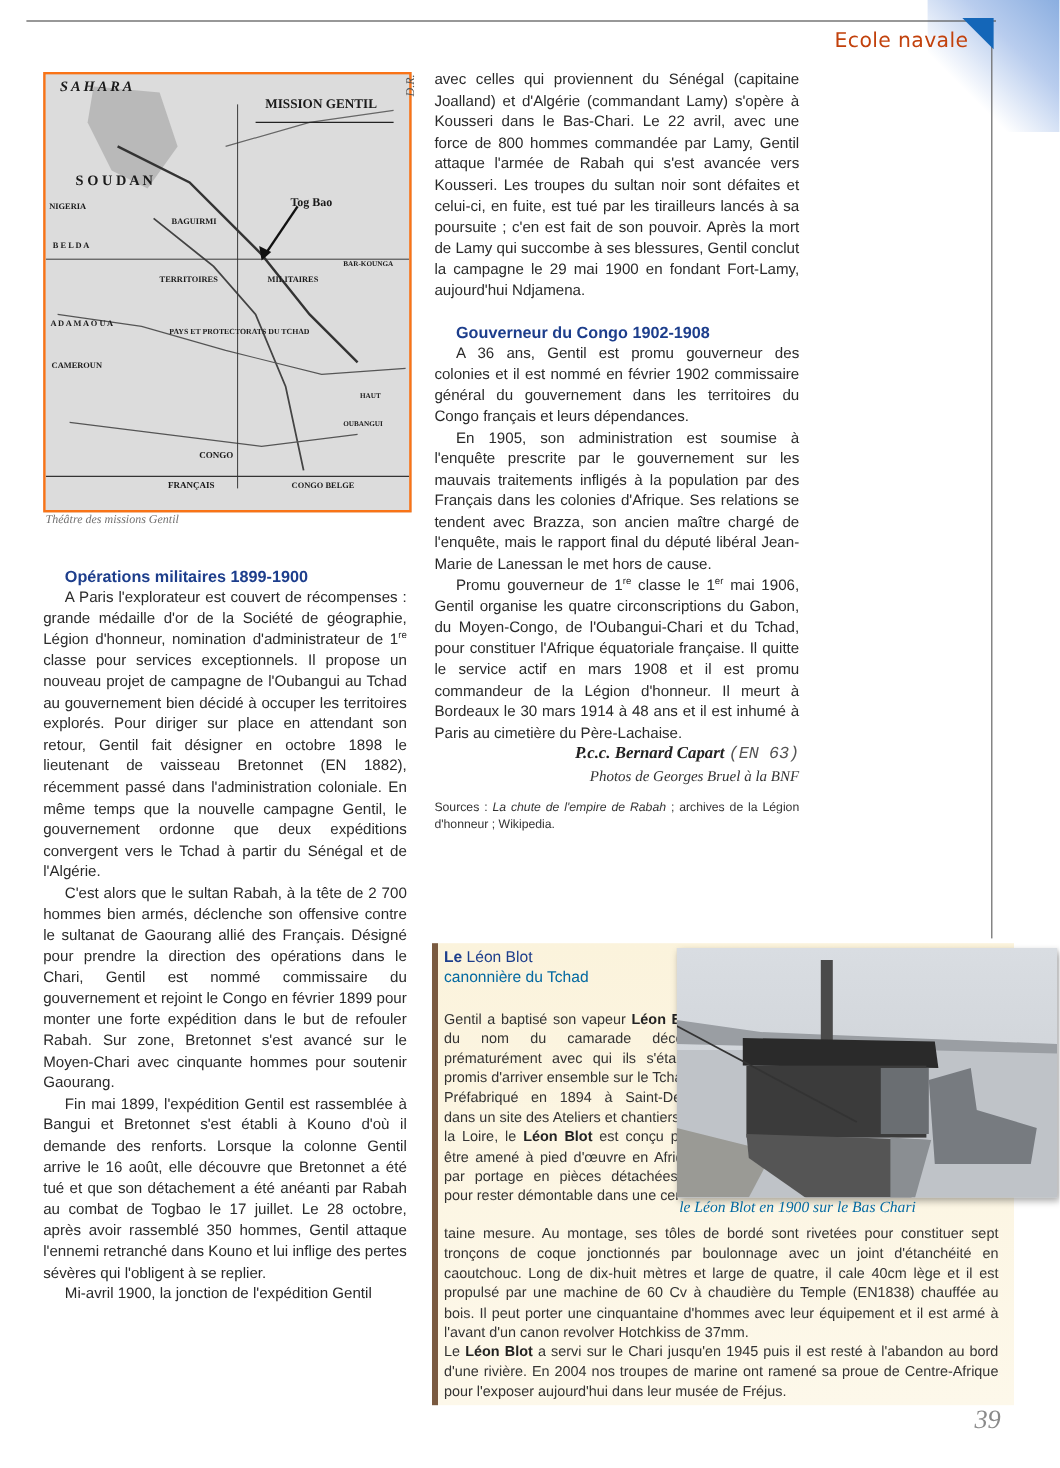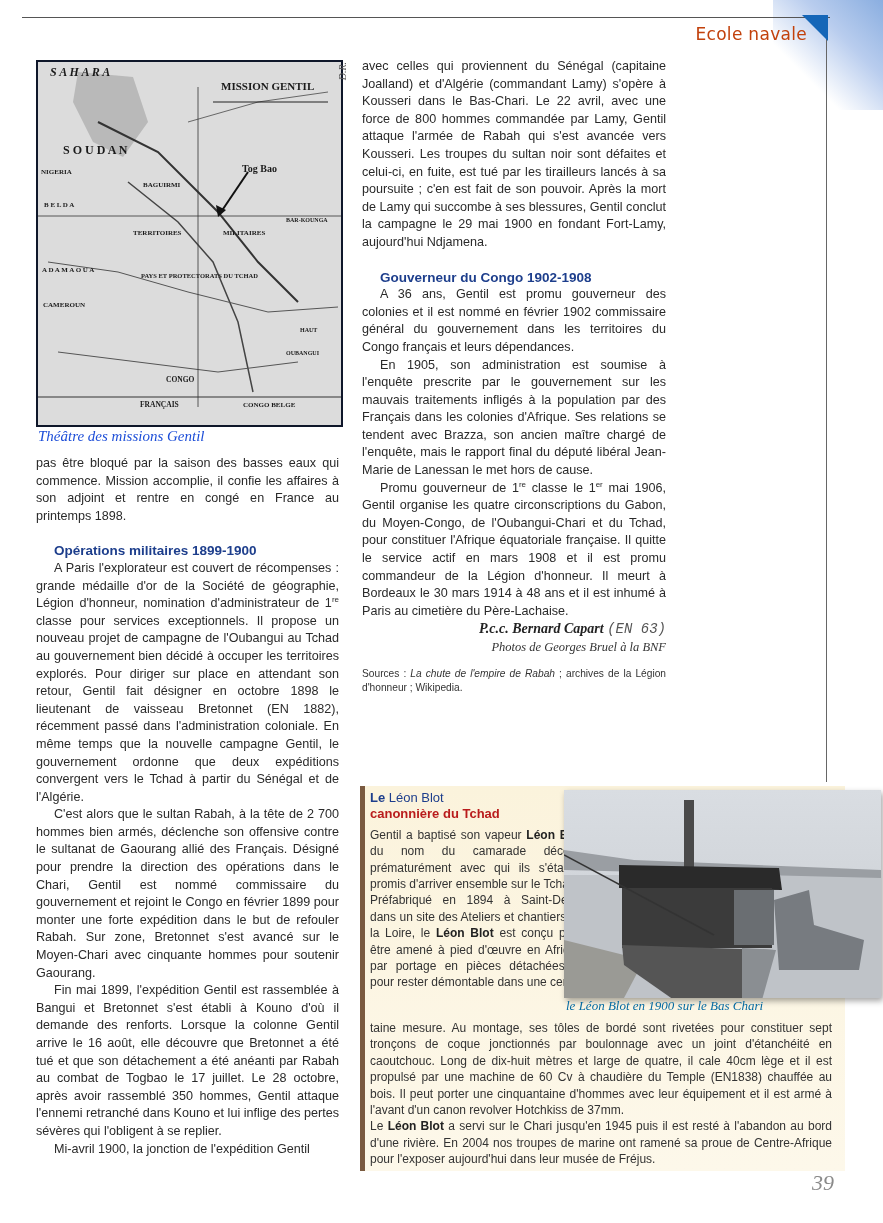--- a/index.html
+++ b/index.html
@@ -18,31 +18,31 @@
   .section-title {
     position:absolute; right:76px; top:24px;
     font-family:"DejaVu Sans", sans-serif; font-size:17px; color:#c2410c; letter-spacing:0.3px;
   }
   .corner-tri {
     position:absolute; left:802px; top:15px; width:0; height:0;
     border-top:26px solid #1466b8; border-left:26px solid transparent;
   }
   .map-frame {
     position:absolute; left:36px; top:60px; width:303px; height:363px;
-    border:2px solid #0f172a; background:#d8d8d8; overflow:hidden;
+    border:2px solid #f97316; background:#d8d8d8; overflow:hidden;
   }
   .map-frame svg { width:100%; height:100%; display:block; }
   .map-label { font-family:"Liberation Serif", serif; font-weight:bold; fill:#1a1a1a; }
   .dr-credit {
     position:absolute; left:337px; top:62px; font-family:"Liberation Serif", serif;
     font-style:italic; font-size:10px; color:#555; writing-mode:vertical-rl; transform:rotate(180deg);
   }
   .map-caption {
     position:absolute; left:38px; top:428px; font-family:"Liberation Serif", serif;
-    font-style:italic; font-size:15px; color:#1d4ed8;
+    font-style:italic; font-size:10px; color:#737373;
   }
   .col { position:absolute; font-size:12.6px; line-height:17.6px; text-align:justify; }
   .col p { margin:0; text-indent:18px; }
   .col p.noindent { text-indent:0; }
   .col-left { left:36px; top:455px; width:303px; }
   .col-mid { left:362px; top:58px; width:304px; }
   .subhead { color:#1d3e8c; font-weight:bold; font-size:13.5px; margin:0 0 1px 0; text-indent:0; }
   .gap { height:17px; }
   .sup { font-size:8px; vertical-align:super; line-height:0; }
   .signature {
@@ -60,21 +60,21 @@
     background:linear-gradient(180deg,#fbf3dc 0%,#fdf8ea 100%);
     border-left:5px solid #7a5a40;
   }
   .box-text {
     position:absolute; left:370px; top:790px; width:213px;
     font-size:12px; line-height:16.4px; color:#333; text-align:justify;
   }
   .box-text-wide { position:absolute; left:370px; top:1020px; width:462px; font-size:12px; line-height:16.4px; color:#333; text-align:justify; }
   .box-title1 { color:#1d3e8c; font-weight:bold; font-size:13px; }
   .box-title1 .plain { font-weight:normal; color:#1d3e8c; }
-  .box-title2 { color:#b91c1c; font-weight:bold; font-size:13px; margin-bottom:4px; }
+  .box-title2 { color:#0369a1; font-weight:normal; font-size:13px; margin-bottom:18px; }
   .box-text b, .box-text-wide b { color:#222; }
   .boat-photo {
     position:absolute; left:564px; top:790px; width:317px; height:208px;
     background:#cfd3d8; overflow:hidden;
     box-shadow:2px 3px 6px rgba(0,0,0,0.35);
   }
   .boat-photo svg { width:100%; height:100%; display:block; }
   .boat-caption {
     position:absolute; left:566px; top:998px; font-family:"Liberation Serif", serif;
     font-size:13px; color:#0369a1;
@@ -127,21 +127,20 @@
     <text class="map-label" x="248" y="293" font-size="6">OUBANGUI</text>
     <text class="map-label" x="128" y="320" font-size="7.5">CONGO</text>
     <text class="map-label" x="102" y="345" font-size="7.5">FRANÇAIS</text>
     <text class="map-label" x="205" y="345" font-size="7">CONGO BELGE</text>
   </svg>
 </div>
 <div class="dr-credit">D.R.</div>
 <div class="map-caption">Théâtre des missions Gentil</div>
 
 <div class="col col-left">
-  <p class="noindent">pas être bloqué par la saison des basses eaux qui commence. Mission accomplie, il confie les affaires à son adjoint et rentre en congé en France au printemps 1898.</p>
   <div class="gap"></div>
   <p class="subhead">Opérations militaires 1899-1900</p>
   <p><span>A Paris l'explorateur est couvert de récompenses : grande médaille d'or de la Société de géographie, Légion d'honneur, nomination d'administrateur de 1</span><span class="sup">re</span><span> classe pour services exceptionnels. Il propose un nouveau projet de campagne de l'Oubangui au Tchad au gouvernement bien décidé à occuper les territoires explorés. Pour diriger sur place en attendant son retour, Gentil fait désigner en octobre 1898 le lieutenant de vaisseau Bretonnet (EN 1882), récemment passé dans l'administration coloniale. En même temps que la nouvelle campagne Gentil, le gouvernement ordonne que deux expéditions convergent vers le Tchad à partir du Sénégal et de l'Algérie.</span></p>
   <p>C'est alors que le sultan Rabah, à la tête de 2 700 hommes bien armés, déclenche son offensive contre le sultanat de Gaourang allié des Français. Désigné pour prendre la direction des opérations dans le Chari, Gentil est nommé commissaire du gouvernement et rejoint le Congo en février 1899 pour monter une forte expédition dans le but de refouler Rabah. Sur zone, Bretonnet s'est avancé sur le Moyen-Chari avec cinquante hommes pour soutenir Gaourang.</p>
   <p>Fin mai 1899, l'expédition Gentil est rassemblée à Bangui et Bretonnet s'est établi à Kouno d'où il demande des renforts. Lorsque la colonne Gentil arrive le 16 août, elle découvre que Bretonnet a été tué et que son détachement a été anéanti par Rabah au combat de Togbao le 17 juillet. Le 28 octobre, après avoir rassemblé 350 hommes, Gentil attaque l'ennemi retranché dans Kouno et lui inflige des pertes sévères qui l'obligent à se replier.</p>
   <p>Mi-avril 1900, la jonction de l'expédition Gentil</p>
 </div>
 
 <div class="col col-mid">
   <p class="noindent">avec celles qui proviennent du Sénégal (capitaine Joalland) et d'Algérie (commandant Lamy) s'opère à Kousseri dans le Bas-Chari. Le 22 avril, avec une force de 800 hommes commandée par Lamy, Gentil attaque l'armée de Rabah qui s'est avancée vers Kousseri. Les troupes du sultan noir sont défaites et celui-ci, en fuite, est tué par les tirailleurs lancés à sa poursuite ; c'en est fait de son pouvoir. Après la mort de Lamy qui succombe à ses blessures, Gentil conclut la campagne le 29 mai 1900 en fondant Fort-Lamy, aujourd'hui Ndjamena.</p>

